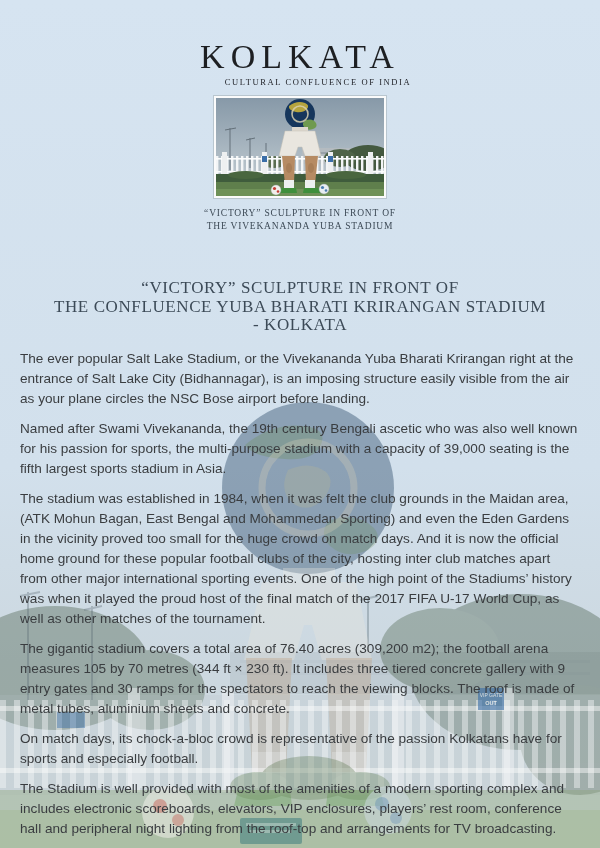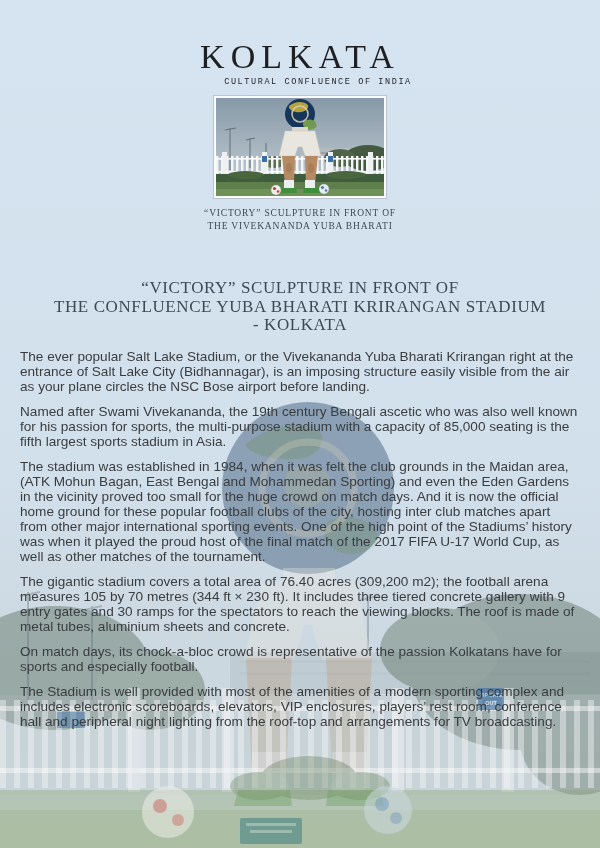--- a/index.html
+++ b/index.html
@@ -19,21 +19,21 @@
     margin:0;
     font-family:"Liberation Serif",serif;
     font-weight:normal;
     font-size:34px;
     letter-spacing:6px;
     color:#1d1f22;
   }
   .brand-tagline{
     margin-top:1px;
     padding-left:36px;
-    font-family:Liberation Mono, monospace;
+    font-family:Liberation Serif, serif;
     font-size:8.5px;
     letter-spacing:1.6px;
     color:#22242a;
   }
 
   
   .figure{margin:8px 0 0 0;text-align:center;}
   .photo-frame{
     display:inline-block;
     background:#fbfbfb;
@@ -59,21 +59,21 @@
     font-size:17px;
     letter-spacing:0.6px;
     line-height:18.5px;
     color:#3c4a57;
   }
 
   
   .body-text{
     margin:14px 20px 0 20px;
     font-size:13.6px;
-    line-height:15px;
+    line-height:20px;
     color:#3a3d40;
   }
   .body-text p{margin:0 0 10px 0;}
 </style>
 </head>
 <body>
 
 <div class="page">
 
   <svg class="bg" viewBox="0 0 600 848" aria-hidden="true">
@@ -255,33 +255,33 @@
             <circle cx="58.5" cy="90.5" r="1.6" fill="#c43c34"></circle>
             <circle cx="62" cy="93.5" r="1.3" fill="#c43c34"></circle>
             <circle cx="108" cy="91" r="5" fill="#e8edf2" stroke="#9aa0a2" stroke-width="0.4"></circle>
             <circle cx="106.5" cy="89.5" r="1.6" fill="#4a7ab0"></circle>
             <circle cx="110" cy="92.5" r="1.3" fill="#4a7ab0"></circle>
           </g>
         </svg>
       </span>
       <figcaption class="photo-caption">
         <div>“VICTORY” SCULPTURE IN FRONT OF</div>
-        <div>THE VIVEKANANDA YUBA BHARATI</div>
+        <div>THE VIVEKANANDA YUBA STADIUM</div>
       </figcaption>
     </figure>
 
     <h2 class="article-title">
       <div>“VICTORY” SCULPTURE IN FRONT OF</div>
       <div>THE CONFLUENCE YUBA BHARATI KRIRANGAN STADIUM</div>
       <div>- KOLKATA</div>
     </h2>
 
     <div class="body-text">
       <p>The ever popular Salt Lake Stadium, or the Vivekananda Yuba Bharati Krirangan right at the entrance of Salt Lake City (Bidhannagar), is an imposing structure easily visible from the air as your plane circles the NSC Bose airport before landing.</p>
-      <p>Named after Swami Vivekananda, the 19th century Bengali ascetic who was also well known for his passion for sports, the multi-purpose stadium with a capacity of 85,000 seating is the fifth largest sports stadium in Asia.</p>
+      <p>Named after Swami Vivekananda, the 19th century Bengali ascetic who was also well known for his passion for sports, the multi-purpose stadium with a capacity of 39,000 seating is the fifth largest sports stadium in Asia.</p>
       <p>The stadium was established in 1984, when it was felt the club grounds in the Maidan area, (ATK Mohun Bagan, East Bengal and Mohammedan Sporting) and even the Eden Gardens in the vicinity proved too small for the huge crowd on match days. And it is now the official home ground for these popular football clubs of the city, hosting inter club matches apart from other major international sporting events. One of the high point of the Stadiums’ history was when it played the proud host of the final match of the 2017 FIFA U-17 World Cup, as well as other matches of the tournament.</p>
       <p>The gigantic stadium covers a total area of 76.40 acres (309,200 m2); the football arena measures 105 by 70 metres (344 ft × 230 ft). It includes three tiered concrete gallery with 9 entry gates and 30 ramps for the spectators to reach the viewing blocks. The roof is made of metal tubes, aluminium sheets and concrete.</p>
       <p>On match days, its chock-a-bloc crowd is representative of the passion Kolkatans have for sports and especially football.</p>
       <p>The Stadium is well provided with most of the amenities of a modern sporting complex and includes electronic scoreboards, elevators, VIP enclosures, players’ rest room, conference hall and peripheral night lighting from the roof-top and arrangements for TV broadcasting.</p>
     </div>
 
   </div>
 </div>
 
 </body></html>

